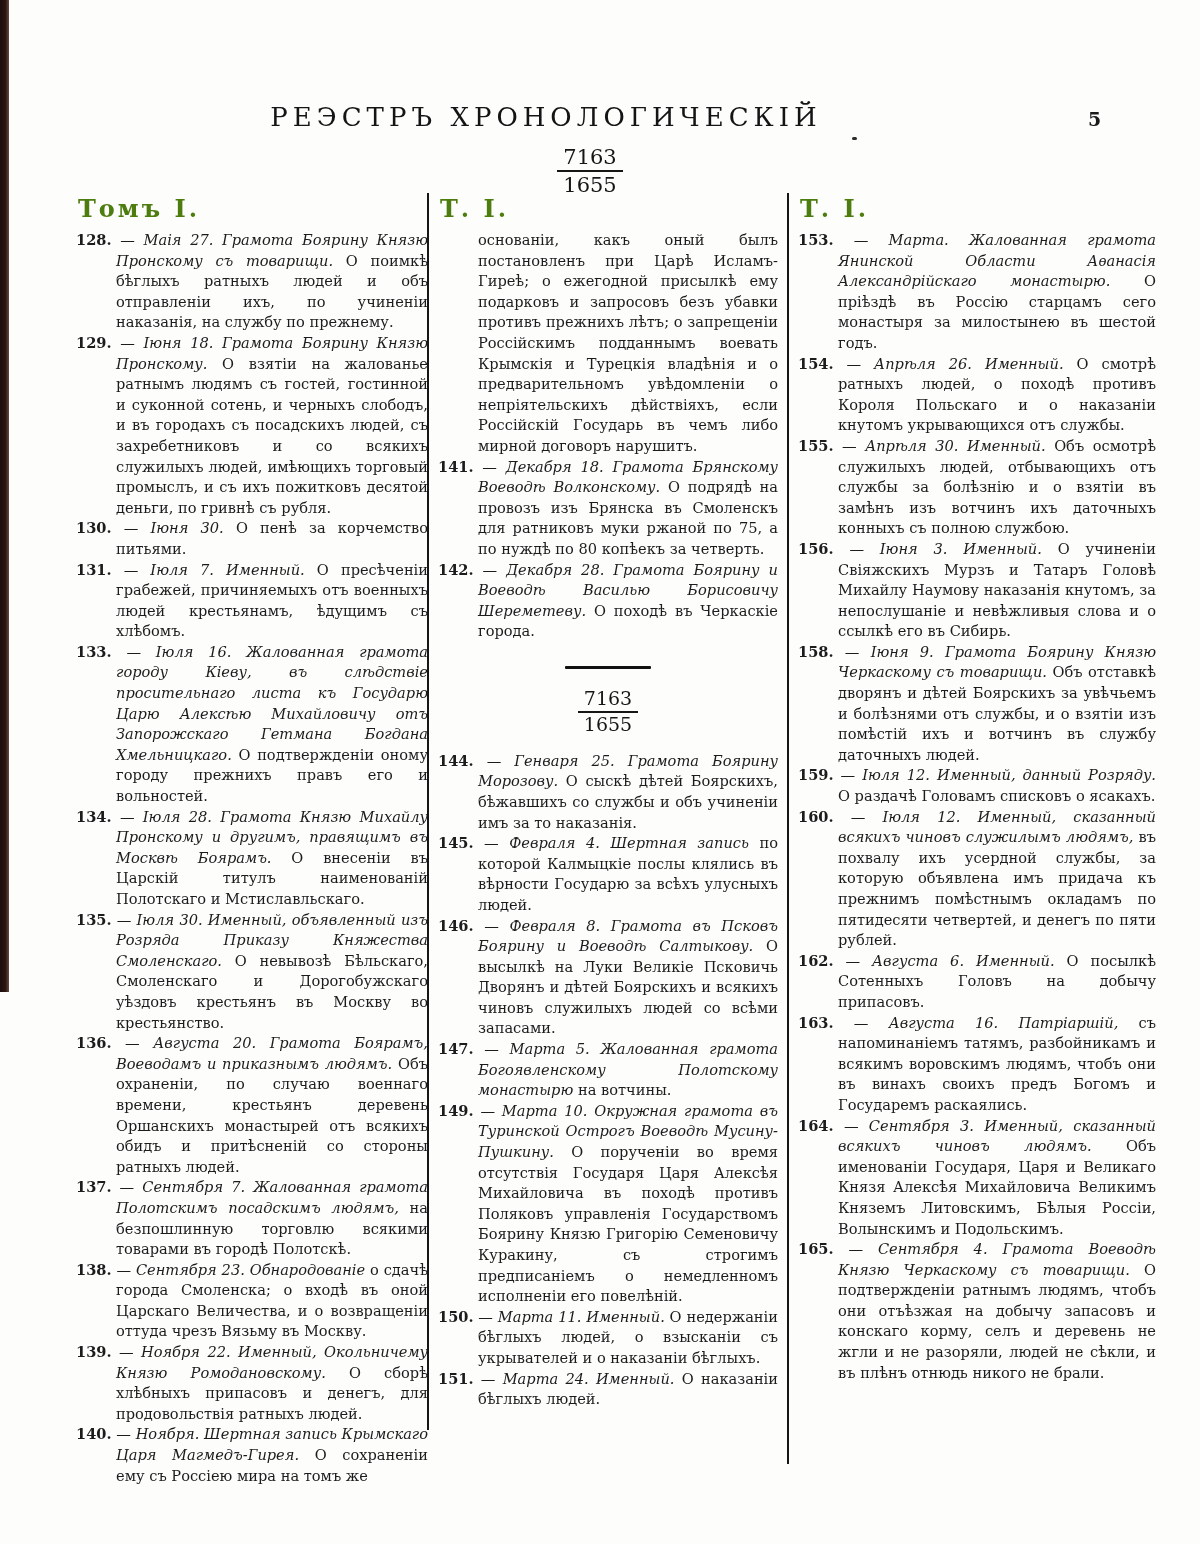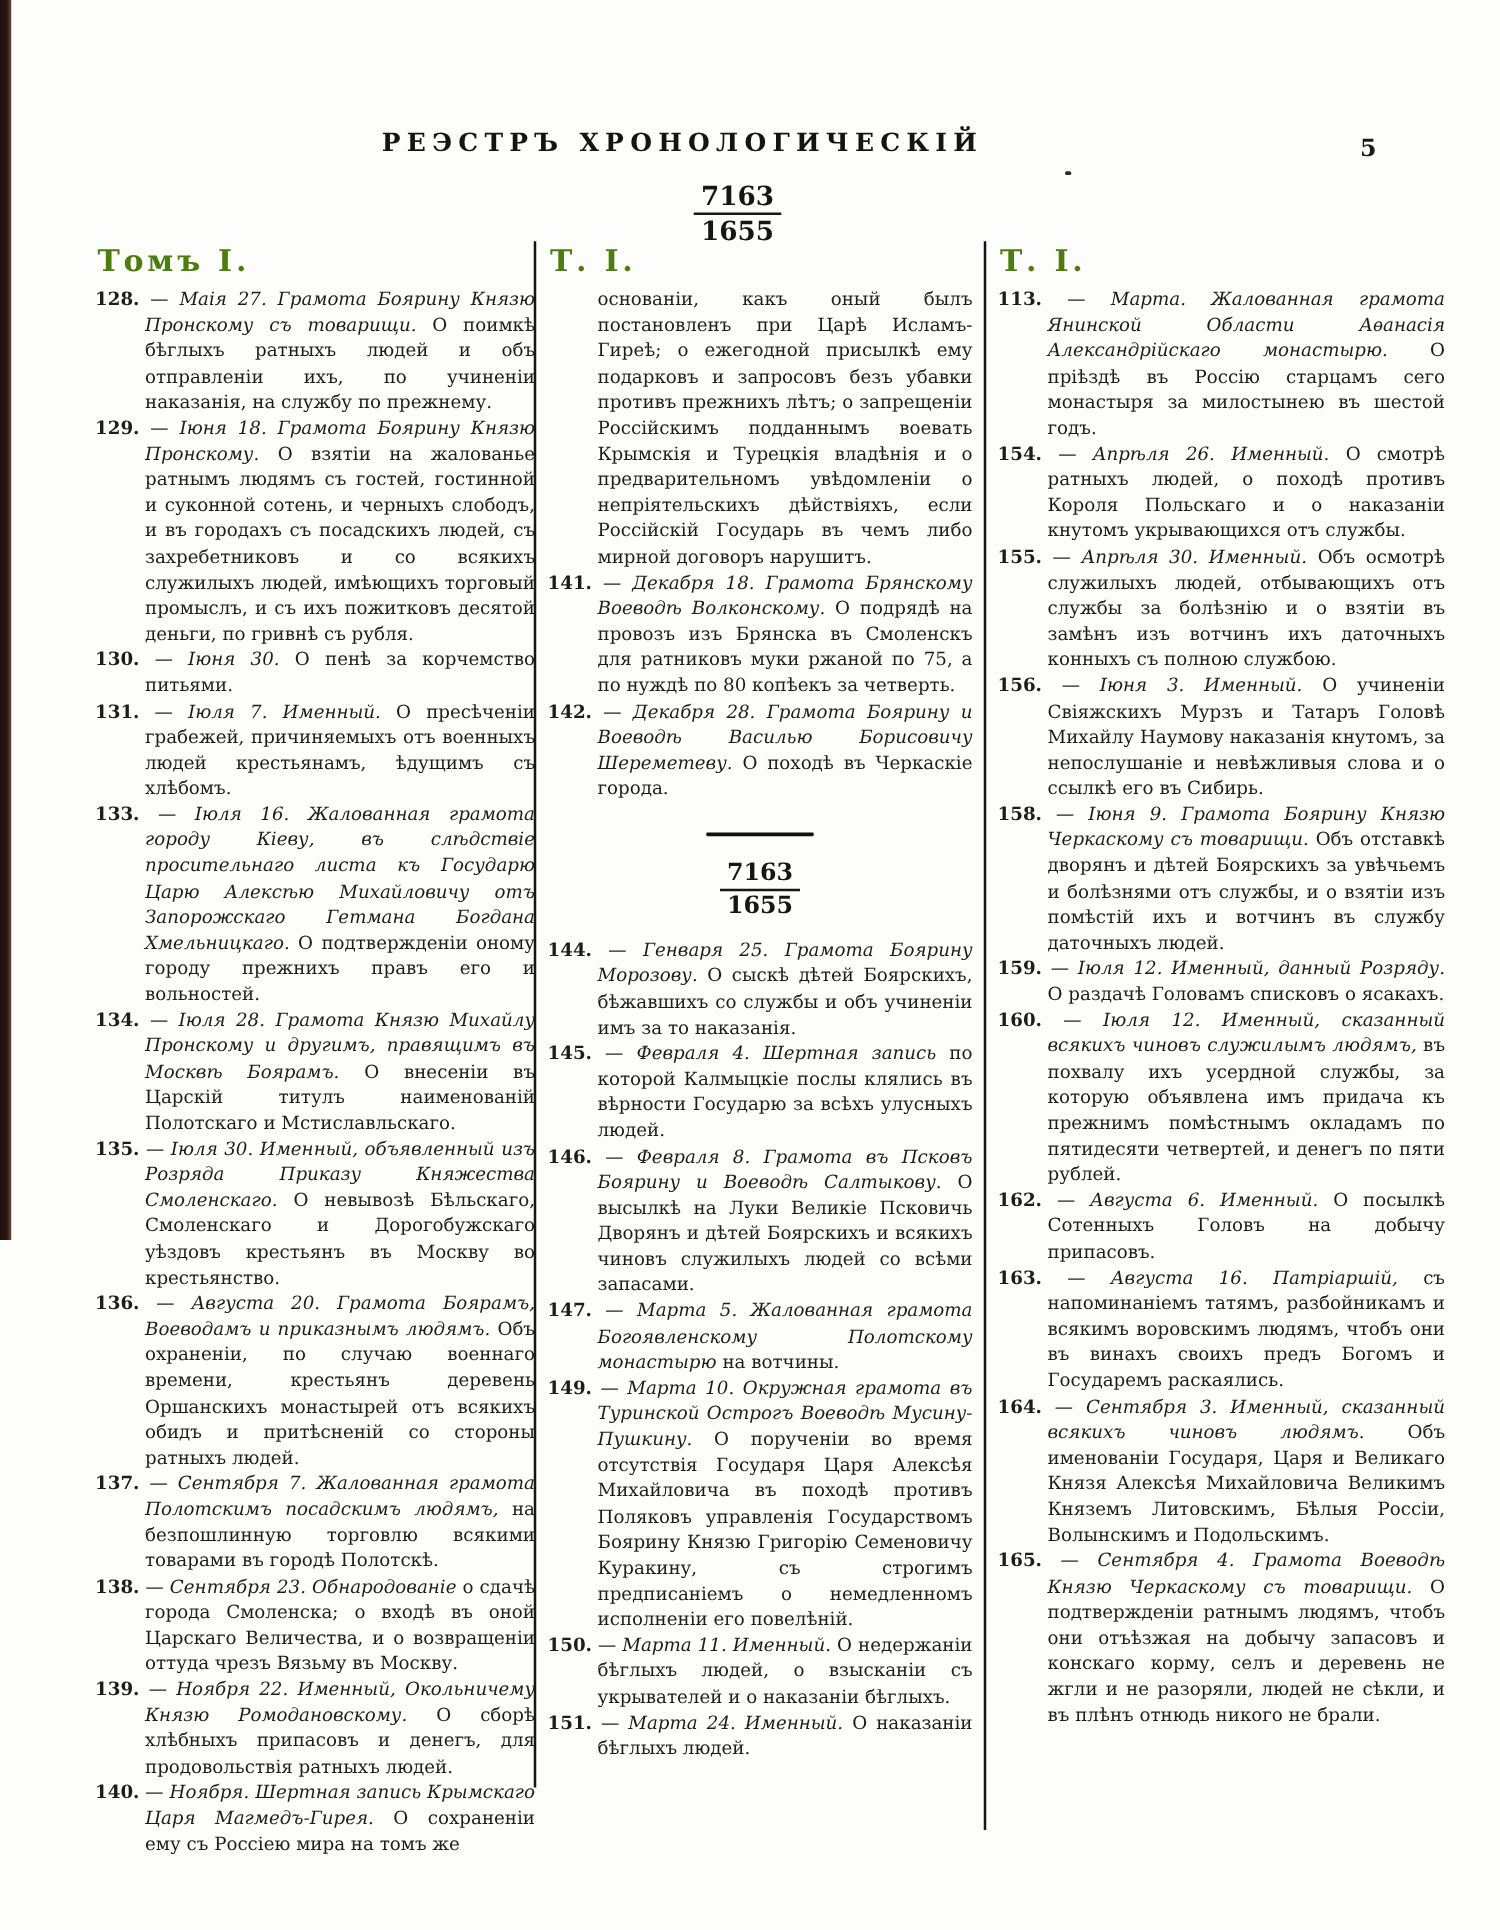--- a/index.html
+++ b/index.html
@@ -16,42 +16,42 @@
     position: absolute;
     left: 0; top: 0;
     width: 9px; height: 992px;
     background: linear-gradient(to right, #1c0f0c 0%, #2b1511 60%, #6b4a3e 100%);
   }
   .doc-title {
     position: absolute;
     left: 0; top: 102px;
     width: 1092px;
     text-align: center;
-    font-size: 20px;
-    font-weight: bold;
+    font-size: 26px;
+    font-weight: normal;
     letter-spacing: 5px;
     color: #141414;
   }
   .page-number {
     position: absolute;
     left: 1088px; top: 108px;
     font-size: 19px;
     font-weight: bold;
     color: #1a1a1a;
   }
   .ink-dot {
     position: absolute;
     left: 852px; top: 137px;
     width: 5px; height: 3px;
     background: #2c2c2c;
     border-radius: 2px;
   }
   .fraction {
     text-align: center;
-    font-weight: bold;
+    font-weight: normal;
     color: #161616;
     line-height: 1.05;
   }
   .fraction .num-top {
     display: inline-block;
     padding: 0 6px 2px 6px;
     border-bottom: 2px solid #161616;
   }
   .fraction .num-bottom { display: block; padding-top: 2px; }
   .main-fraction {
@@ -161,21 +161,21 @@
         <p class="entry"><b class="num">147.</b><i class="head"> — Марта 5. Жалованная грамота Богоявленскому Полотскому монастырю</i><span> на вотчины.</span></p>
         <p class="entry"><b class="num">149.</b><i class="head"> — Марта 10. Окружная грамота въ Туринской Острогъ Воеводѣ Мусину-Пушкину.</i><span> О порученіи во время отсутствія Государя Царя Алексѣя Михайловича въ походѣ противъ Поляковъ управленія Государствомъ Боярину Князю Григорію Семеновичу Куракину, съ строгимъ предписаніемъ о немедленномъ исполненіи его повелѣній.</span></p>
         <p class="entry"><b class="num">150.</b><i class="head"> — Марта 11. Именный.</i><span> О недержаніи бѣглыхъ людей, о взысканіи съ укрывателей и о наказаніи бѣглыхъ.</span></p>
         <p class="entry"><b class="num">151.</b><i class="head"> — Марта 24. Именный.</i><span> О наказаніи бѣглыхъ людей.</span></p>
       </div>
   </div>
 
   <div class="col col-3">
     <div class="col-heading">Т. I.</div>
     <div>
-        <p class="entry"><b class="num">113.</b><i class="head"> — Марта. Жалованная грамота Янинской Области Аѳанасія Александрійскаго монастырю.</i><span> О пріѣздѣ въ Россію старцамъ сего монастыря за милостынею въ шестой годъ.</span></p>
+        <p class="entry"><b class="num">153.</b><i class="head"> — Марта. Жалованная грамота Янинской Области Аѳанасія Александрійскаго монастырю.</i><span> О пріѣздѣ въ Россію старцамъ сего монастыря за милостынею въ шестой годъ.</span></p>
         <p class="entry"><b class="num">154.</b><i class="head"> — Апрѣля 26. Именный.</i><span> О смотрѣ ратныхъ людей, о походѣ противъ Короля Польскаго и о наказаніи кнутомъ укрывающихся отъ службы.</span></p>
         <p class="entry"><b class="num">155.</b><i class="head"> — Апрѣля 30. Именный.</i><span> Объ осмотрѣ служилыхъ людей, отбывающихъ отъ службы за болѣзнію и о взятіи въ замѣнъ изъ вотчинъ ихъ даточныхъ конныхъ съ полною службою.</span></p>
         <p class="entry"><b class="num">156.</b><i class="head"> — Іюня 3. Именный.</i><span> О учиненіи Свіяжскихъ Мурзъ и Татаръ Головѣ Михайлу Наумову наказанія кнутомъ, за непослушаніе и невѣжливыя слова и о ссылкѣ его въ Сибирь.</span></p>
         <p class="entry"><b class="num">158.</b><i class="head"> — Іюня 9. Грамота Боярину Князю Черкаскому съ товарищи.</i><span> Объ отставкѣ дворянъ и дѣтей Боярскихъ за увѣчьемъ и болѣзнями отъ службы, и о взятіи изъ помѣстій ихъ и вотчинъ въ службу даточныхъ людей.</span></p>
         <p class="entry"><b class="num">159.</b><i class="head"> — Іюля 12. Именный, данный Розряду.</i><span> О раздачѣ Головамъ списковъ о ясакахъ.</span></p>
         <p class="entry"><b class="num">160.</b><i class="head"> — Іюля 12. Именный, сказанный всякихъ чиновъ служилымъ людямъ,</i><span> въ похвалу ихъ усердной службы, за которую объявлена имъ придача къ прежнимъ помѣстнымъ окладамъ по пятидесяти четвертей, и денегъ по пяти рублей.</span></p>
         <p class="entry"><b class="num">162.</b><i class="head"> — Августа 6. Именный.</i><span> О посылкѣ Сотенныхъ Головъ на добычу припасовъ.</span></p>
         <p class="entry"><b class="num">163.</b><i class="head"> — Августа 16. Патріаршій,</i><span> съ напоминаніемъ татямъ, разбойникамъ и всякимъ воровскимъ людямъ, чтобъ они въ винахъ своихъ предъ Богомъ и Государемъ раскаялись.</span></p>
         <p class="entry"><b class="num">164.</b><i class="head"> — Сентября 3. Именный, сказанный всякихъ чиновъ людямъ.</i><span> Объ именованіи Государя, Царя и Великаго Князя Алексѣя Михайловича Великимъ Княземъ Литовскимъ, Бѣлыя Россіи, Волынскимъ и Подольскимъ.</span></p>
         <p class="entry"><b class="num">165.</b><i class="head"> — Сентября 4. Грамота Воеводѣ Князю Черкаскому съ товарищи.</i><span> О подтвержденіи ратнымъ людямъ, чтобъ они отъѣзжая на добычу запасовъ и конскаго корму, селъ и деревень не жгли и не разоряли, людей не сѣкли, и въ плѣнъ отнюдь никого не брали.</span></p>

